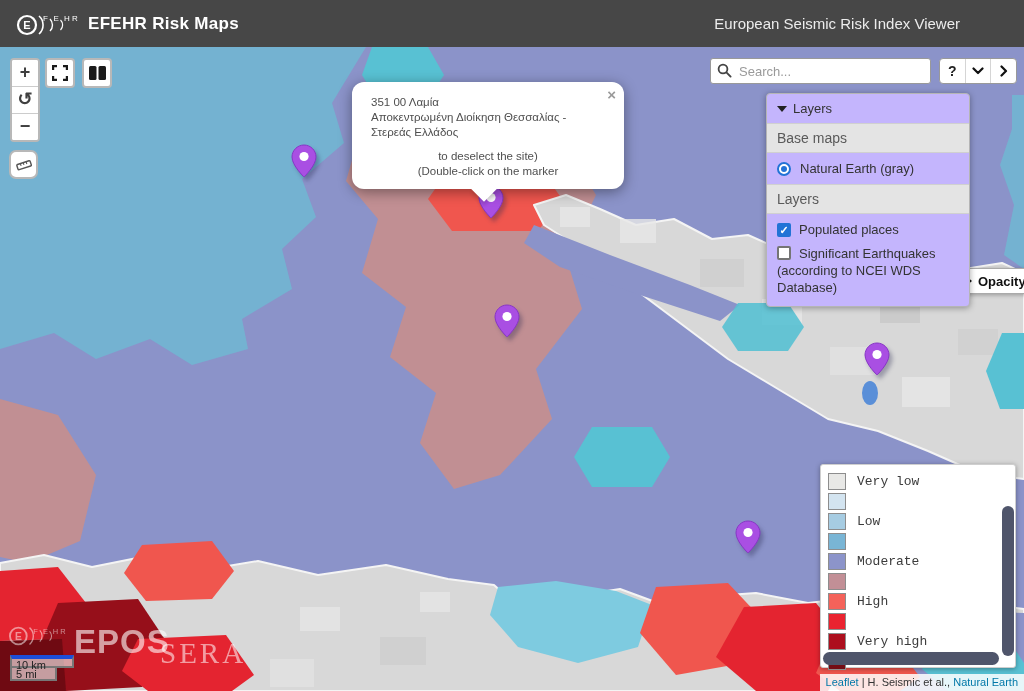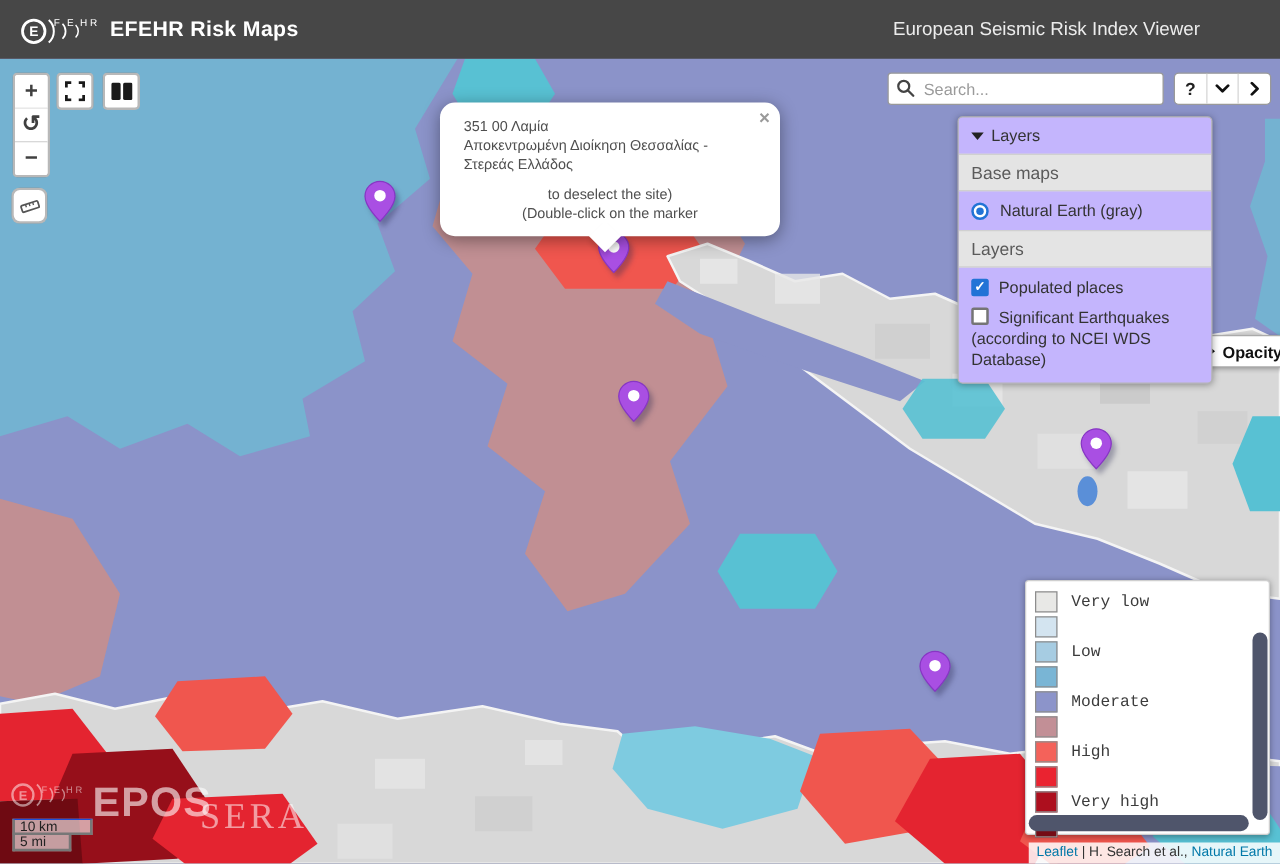--- a/index.html
+++ b/index.html
@@ -85,21 +85,21 @@
   .lg-row{display:flex;align-items:center;height:20px;}
   .sw{width:18px;height:17px;border:1px solid #8d8d8d;box-sizing:border-box;flex:none;}
   .lg-label{margin-left:11px;font-family:Liberation Mono, monospace;font-size:13px;color:#3c3c3c;white-space:nowrap;}
   .vscroll{position:absolute;right:1px;top:41px;width:12px;height:150px;background:#4f556b;border-radius:7px;cursor:pointer;}
   .hscroll{position:absolute;left:2px;bottom:2px;width:176px;height:13px;background:#4f556b;border-radius:7px;cursor:pointer;}
 
   
   .scale{position:absolute;left:10px;top:655px;z-index:40;font-size:11px;color:#222;}
   .scale .line{background:rgba(255,255,255,.6);border:2px solid #777;border-top:none;
       padding:0 4px;height:13px;line-height:12px;box-sizing:border-box;white-space:nowrap;}
-  .scale .km{width:64px;border-top:1px solid #1d4ed8;}
+  .scale .km{width:64px;border-top:4px solid #1d4ed8;}
   .scale .mi{width:47px;}
 
   
   .attrib{position:absolute;right:0;bottom:0;background:rgba(255,255,255,.85);z-index:40;
       font-size:11px;color:#333;padding:2px 6px 3px 6px;white-space:nowrap;}
   .attrib a{color:#0078A8;text-decoration:none;cursor:pointer;}
 
   
   .wm{position:absolute;z-index:20;color:#fff;pointer-events:none;}
   .wm-epos{left:74px;top:623px;font-size:33px;font-weight:bold;letter-spacing:1px;opacity:.6;}
@@ -364,17 +364,17 @@
       <text x="48" y="13" font-size="8" fill="#fff" font-family="Liberation Sans, sans-serif">H</text>
       <text x="56" y="13" font-size="8" fill="#fff" font-family="Liberation Sans, sans-serif">R</text>
     </svg>
   </div>
   <div class="wm wm-epos">EPOS</div>
   <div class="wm wm-sera">SERA</div>
 
   <div class="attrib">
     <a>Leaflet</a>
     <span>|</span>
-    <span>H. Search et al.,</span>
+    <span>H. Seismic et al.,</span>
     <a>Natural Earth</a>
   </div>
 
 </div>
 
 </body></html>

